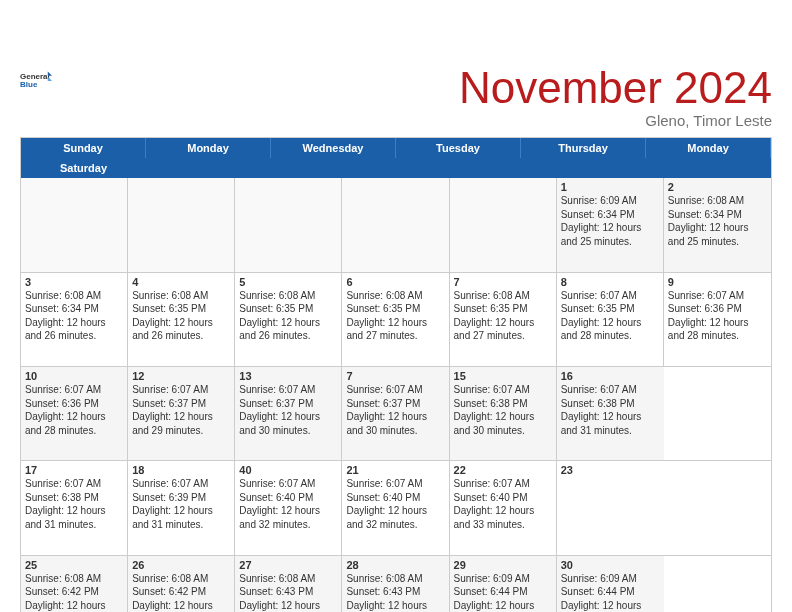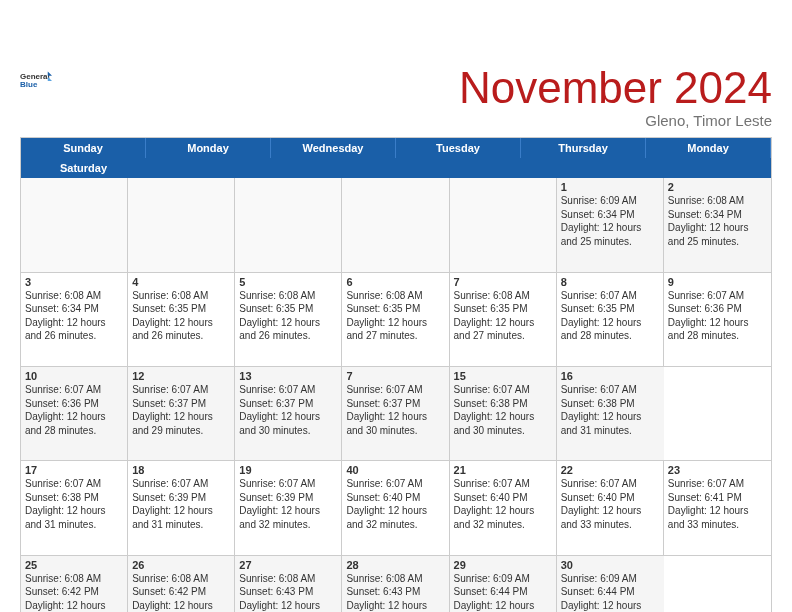--- a/index.html
+++ b/index.html
@@ -236,48 +236,39 @@
 Sunset: 6:38 PM
 Daylight: 12 hours and 31 minutes.</div>
           </div>
           <div class="cal-cell">
             <span class="day-num">18</span>
             <div class="cell-info">Sunrise: 6:07 AM
 Sunset: 6:39 PM
 Daylight: 12 hours and 31 minutes.</div>
           </div>
           <div class="cal-cell">
-            <span class="day-num">19</span>
-            <div class="cell-info">Sunrise: 6:07 AM
-Sunset: 6:39 PM
-Daylight: 12 hours and 32 minutes.</div>
-          </div>
-          <div class="cal-cell">
             <span class="day-num">40</span>
             <div class="cell-info">Sunrise: 6:07 AM
 Sunset: 6:40 PM
 Daylight: 12 hours and 32 minutes.</div>
           </div>
           <div class="cal-cell">
             <span class="day-num">21</span>
             <div class="cell-info">Sunrise: 6:07 AM
 Sunset: 6:40 PM
 Daylight: 12 hours and 32 minutes.</div>
           </div>
           <div class="cal-cell">
             <span class="day-num">22</span>
             <div class="cell-info">Sunrise: 6:07 AM
 Sunset: 6:40 PM
 Daylight: 12 hours and 33 minutes.</div>
           </div>
           <div class="cal-cell">
             <span class="day-num">23</span>
-            <div class="cell-info">Sunrise: 6:07 AM
-Sunset: 6:41 PM
-Daylight: 12 hours and 33 minutes.</div>
           </div>
         </div>
         <div class="cal-row">
           <div class="cal-cell shaded">
             <span class="day-num">25</span>
             <div class="cell-info">Sunrise: 6:08 AM
 Sunset: 6:42 PM
 Daylight: 12 hours and 33 minutes.</div>
           </div>
           <div class="cal-cell shaded">

